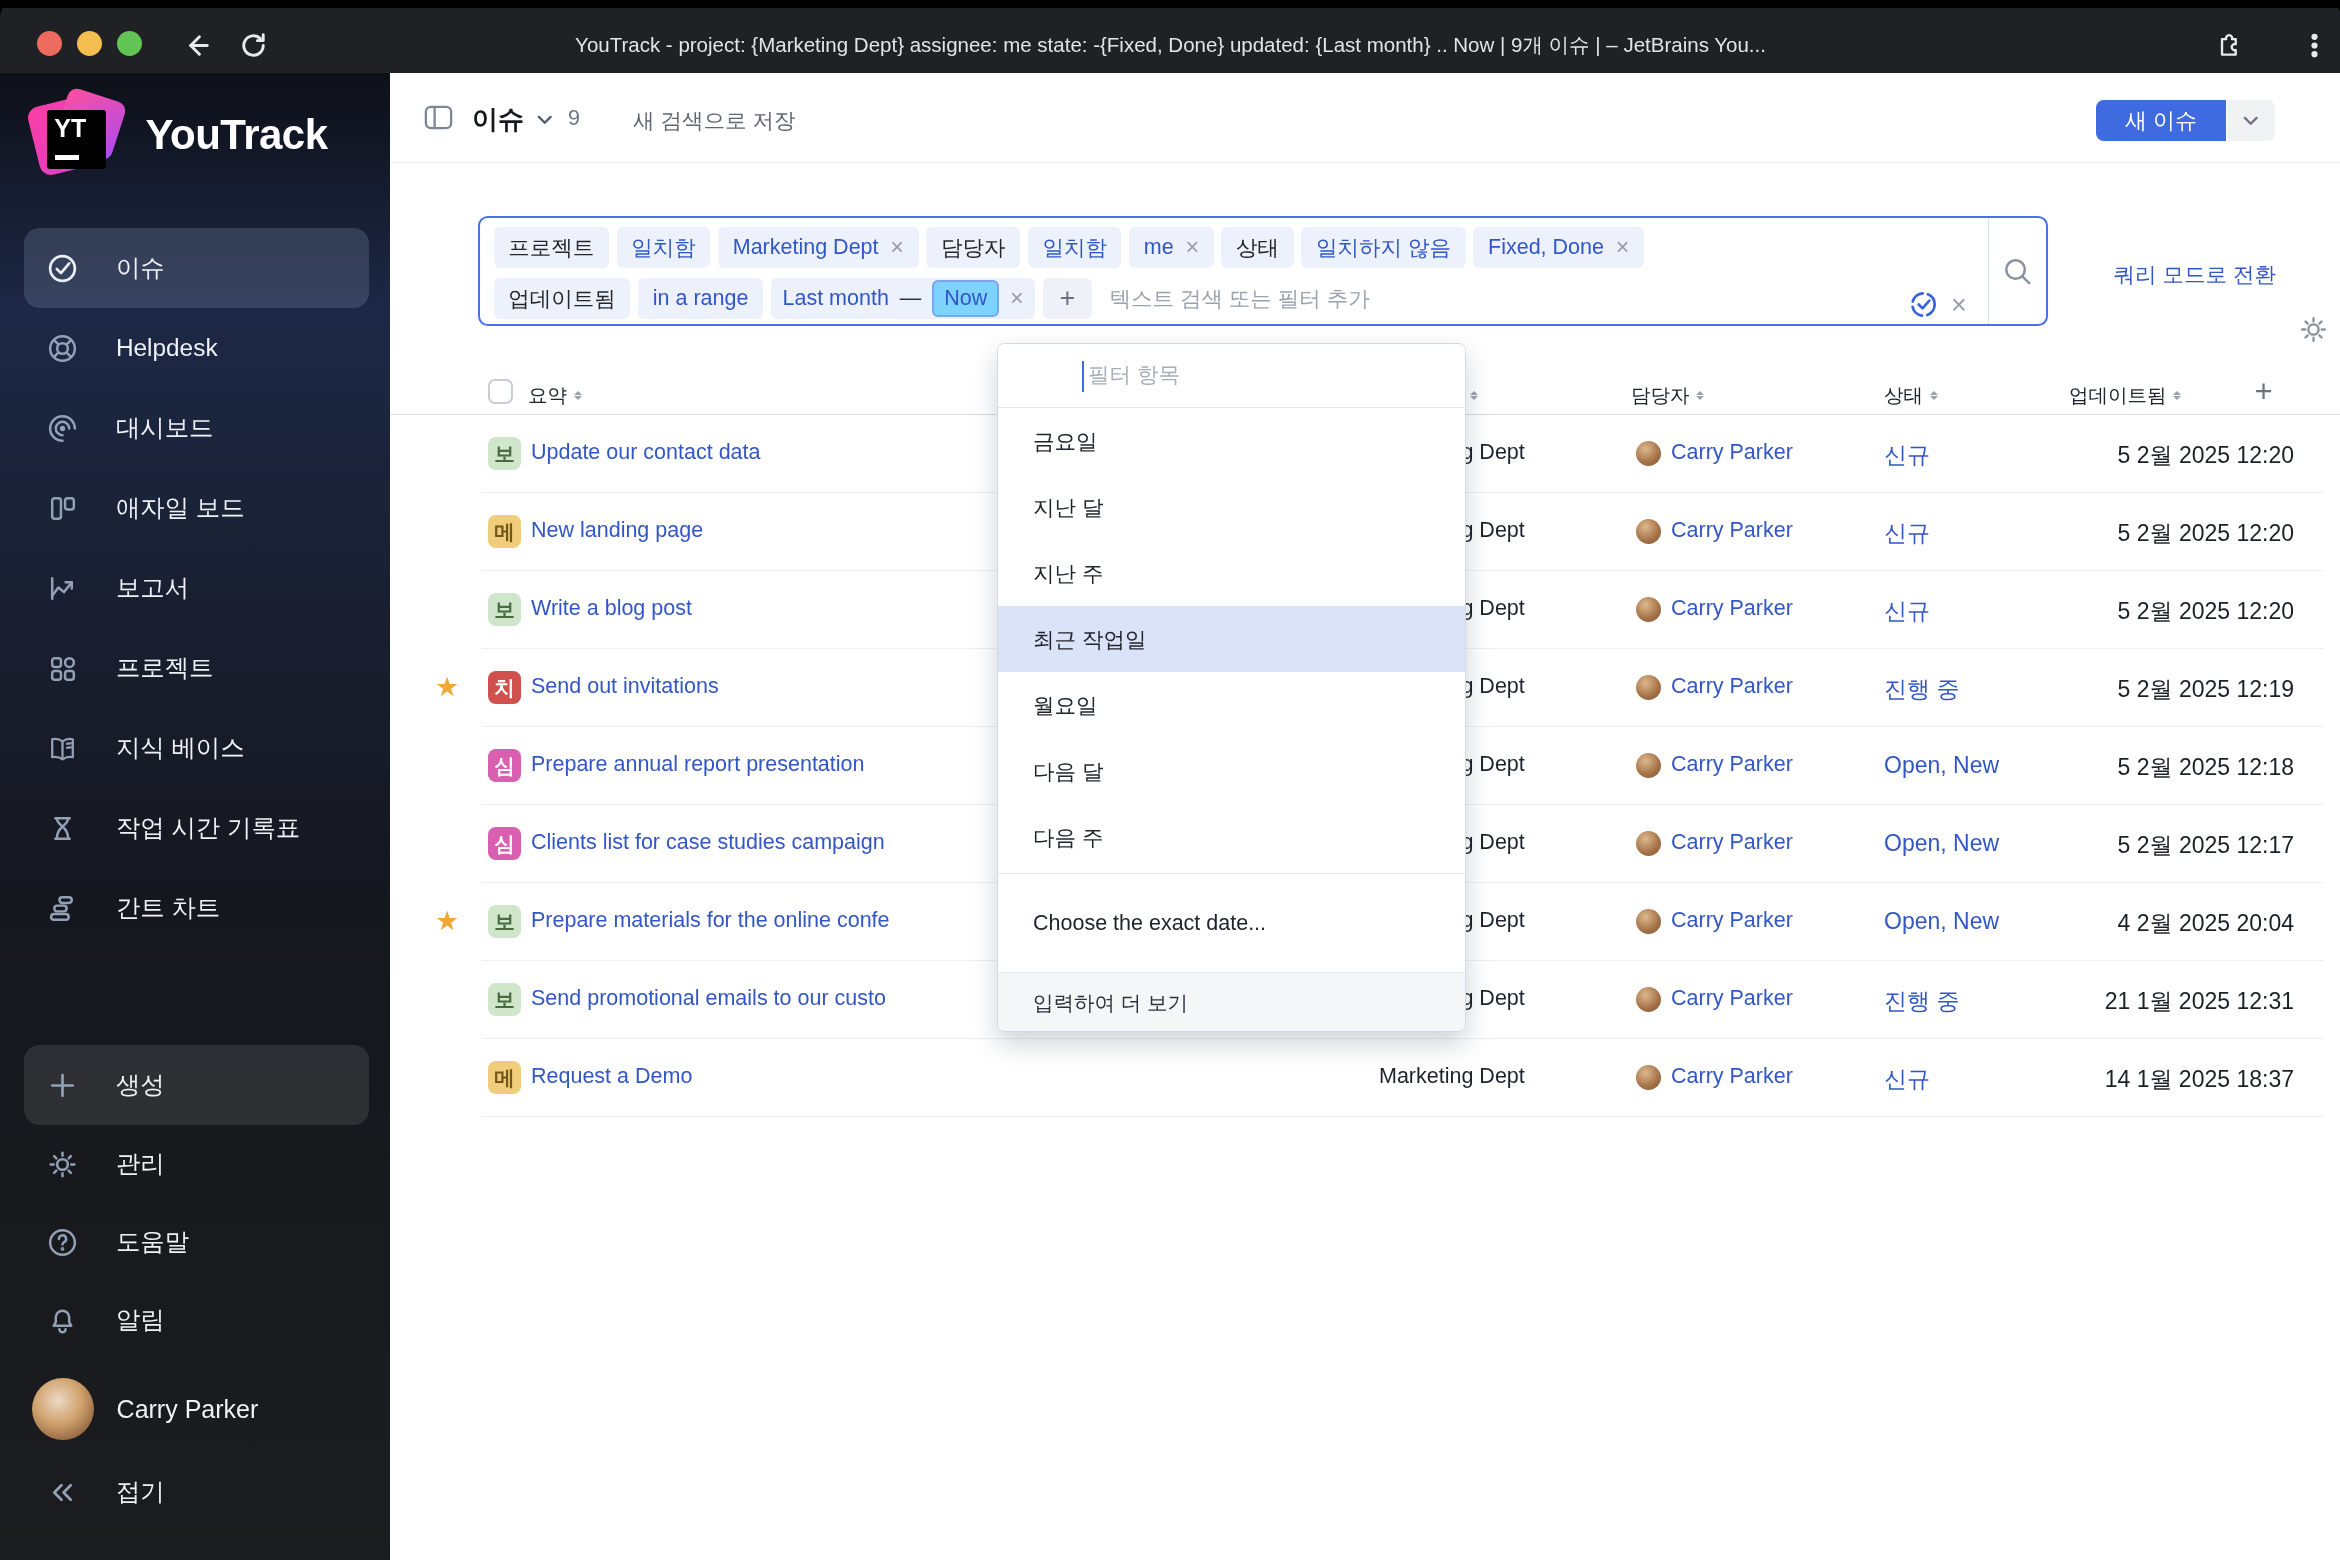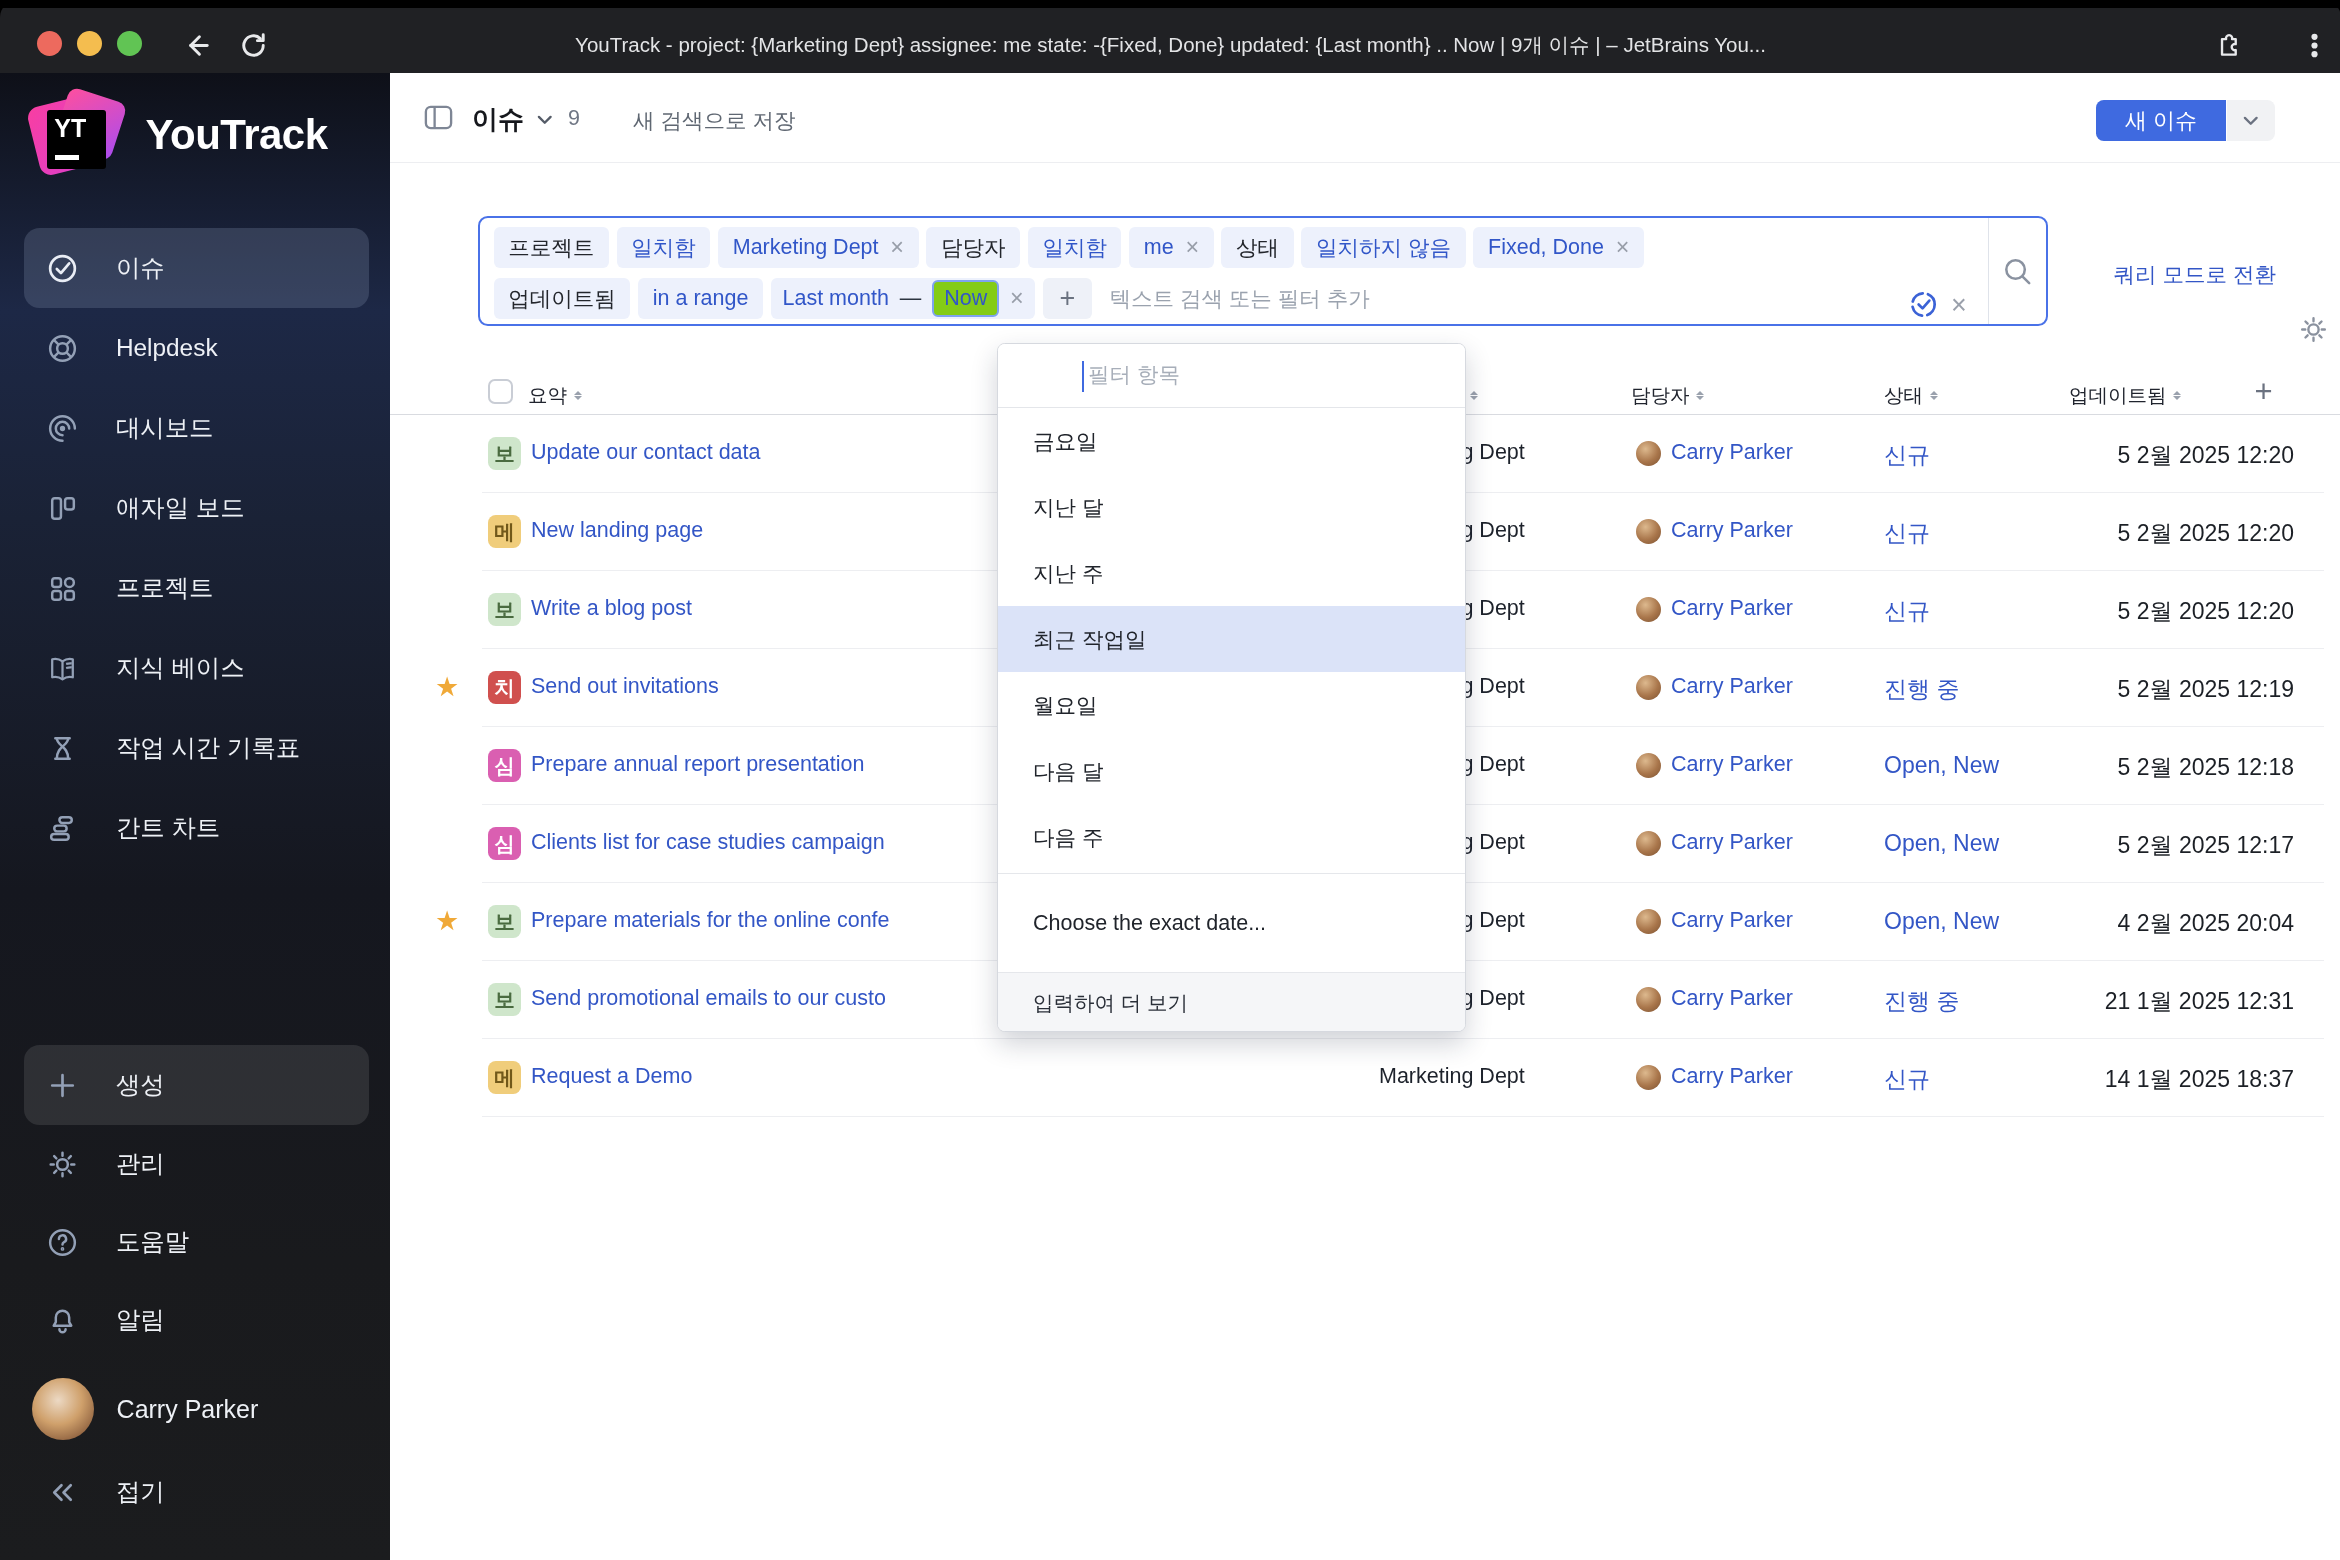--- a/index.html
+++ b/index.html
@@ -67,21 +67,21 @@
   .r1{top:8.8px;}.r2{top:60px;}
   .chip{height:41px;display:inline-flex;align-items:center;padding:0 14.6px;border-radius:5.9px;background:#edf1fc;
     font-size:21.5px;white-space:nowrap;cursor:pointer;}
   .chip.field{color:#23262c;}
   .chip.op{color:#3156c8;}
   .chip.val{color:#3156c8;gap:11.7px;}
   .chip .x{color:#989ea9;font-size:23.4px;line-height:1;}
   .chip .x::before{content:"×";}
   .chip.composite{gap:11px;color:#3156c8;padding:0 11.7px;}
   .range-dash{color:#2c3440;font-size:21.5px;}
-  .now-chip{height:33px;display:inline-flex;align-items:center;padding:0 9.8px;border-radius:5.9px;background:#84cc16;
+  .now-chip{height:33px;display:inline-flex;align-items:center;padding:0 9.8px;border-radius:5.9px;background:#7dd3fc;
     border:2px solid #7fa3ef;color:#3156c8;}
   .chip.add{width:19.5px;justify-content:center;background:#eef1f8;color:#6a7280;font-size:27px;}
   .chip.add::before{content:"+";}
   .fb-placeholder{color:#9aa2ae;font-size:21.5px;margin-left:9.8px;}
   .fb-check{position:absolute;left:1427px;top:70px;width:33px;height:33px;color:#3b62d6;cursor:pointer;}
   .fb-x{position:absolute;left:1471px;top:72px;font-size:27px;color:#9aa0ab;cursor:pointer;}
   .fb-x::before{content:"×";}
   .fb-divider{position:absolute;left:1508px;top:0;bottom:0;width:1px;background:#dfe3ea;}
   .fb-search{position:absolute;left:1519px;top:35px;width:37px;height:37px;color:#8a92a0;cursor:pointer;}
   .query-link{position:absolute;top:187px;left:1706px;width:180px;text-align:right;font-size:21.5px;color:#3356c6;cursor:pointer;}
@@ -220,20 +220,30 @@
           <span class="nav-ic">
             <svg width="35" height="35" viewBox="0 0 34 34" fill="none" stroke="currentColor" stroke-width="2.4">
                   <rect x="7" y="7" width="8.5" height="20" rx="2.5"></rect>
                   <rect x="19.5" y="7" width="8.5" height="11" rx="2.5"></rect>
                 </svg>
           </span>
           <span class="nav-label">애자일 보드</span>
         </div>
         <div class="nav-item">
           <span class="nav-ic">
+            <svg width="35" height="35" viewBox="0 0 34 34" fill="none" stroke="currentColor" stroke-width="2.4" stroke-linecap="round" stroke-linejoin="round">
+                  <path d="M7 7v20"></path>
+                  <path d="M7 24l6-8 5.5 4.5L26 11"></path>
+                  <path d="M26 17v-6h-6"></path>
+                </svg>
+          </span>
+          <span class="nav-label">보고서</span>
+        </div>
+        <div class="nav-item">
+          <span class="nav-ic">
             <svg width="35" height="35" viewBox="0 0 34 34" fill="none" stroke="currentColor" stroke-width="2.4">
                   <rect x="7" y="7" width="8.5" height="8.5" rx="2.5"></rect>
                   <rect x="19.5" y="7" width="8.5" height="8.5" rx="4.2"></rect>
                   <rect x="7" y="19.5" width="8.5" height="8.5" rx="2.5"></rect>
                   <rect x="19.5" y="19.5" width="8.5" height="8.5" rx="2.5"></rect>
                 </svg>
           </span>
           <span class="nav-label">프로젝트</span>
         </div>
         <div class="nav-item">

